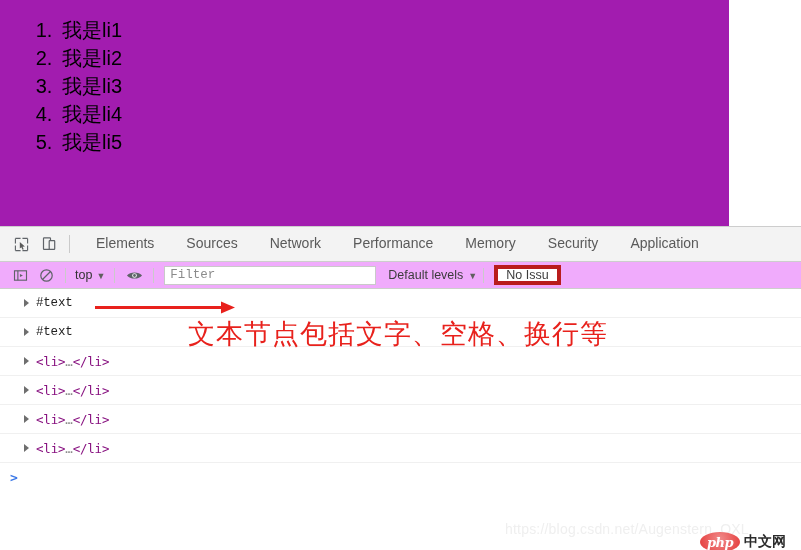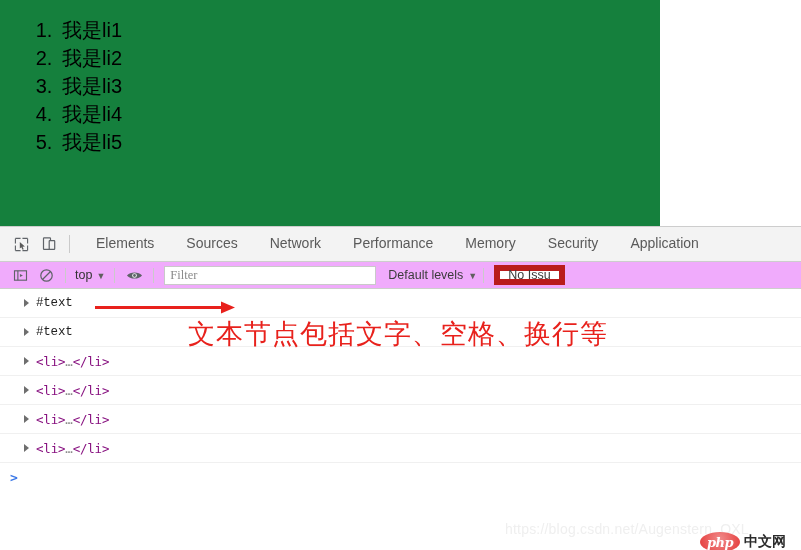--- a/index.html
+++ b/index.html
@@ -13,23 +13,23 @@
     position: relative;
     overflow: hidden;
     font-family: "Liberation Sans", sans-serif;
     -webkit-font-smoothing: antialiased;
   }
 
   
   #page-viewport {
     position: absolute;
     left: 0; top: 0;
-    width: 660px;
+    width: 729px;
     height: 226px;
-    background: #15803d;
+    background: #a21caf;
     box-sizing: border-box;
   }
   #ordered-list {
     margin: 0;
     padding: 16px 0 0 58px;
     list-style-type: decimal;
     font-size: 20px;
     line-height: 28px;
     color: #000000;
     font-family: "Liberation Sans", sans-serif;
@@ -138,42 +138,42 @@
     flex: 0 0 auto;
     width: 212px;
     height: 19px;
     margin-left: 4px;
     border: 1px solid #c9c9c9;
     background: #ffffff;
     font-size: 12.5px;
     color: #333;
     padding: 0 5px;
     box-sizing: border-box;
-    font-family: Liberation Serif, serif;
+    font-family: Liberation Mono, monospace;
     outline: none;
     border-radius: 0;
   }
   .filter-input::placeholder { color: #8b8b8b; opacity: 1; }
   .levels-select {
     display: flex;
     align-items: center;
     gap: 5px;
     font-size: 12.5px;
     color: #3c3c3c;
     margin-left: 12px;
     cursor: default;
     white-space: nowrap;
   }
   .issues-btn {
     margin-left: 4px;
     height: 20px;
     display: flex;
     align-items: center;
     padding: 0 8px;
-    border: 6px solid #b91c1c;
+    border: 4px solid #b91c1c;
     background: #ffffff;
     font-size: 12.5px;
     color: #3c3c3c;
     white-space: nowrap;
     box-sizing: border-box;
     cursor: default;
   }
 
   
   .console-body {

